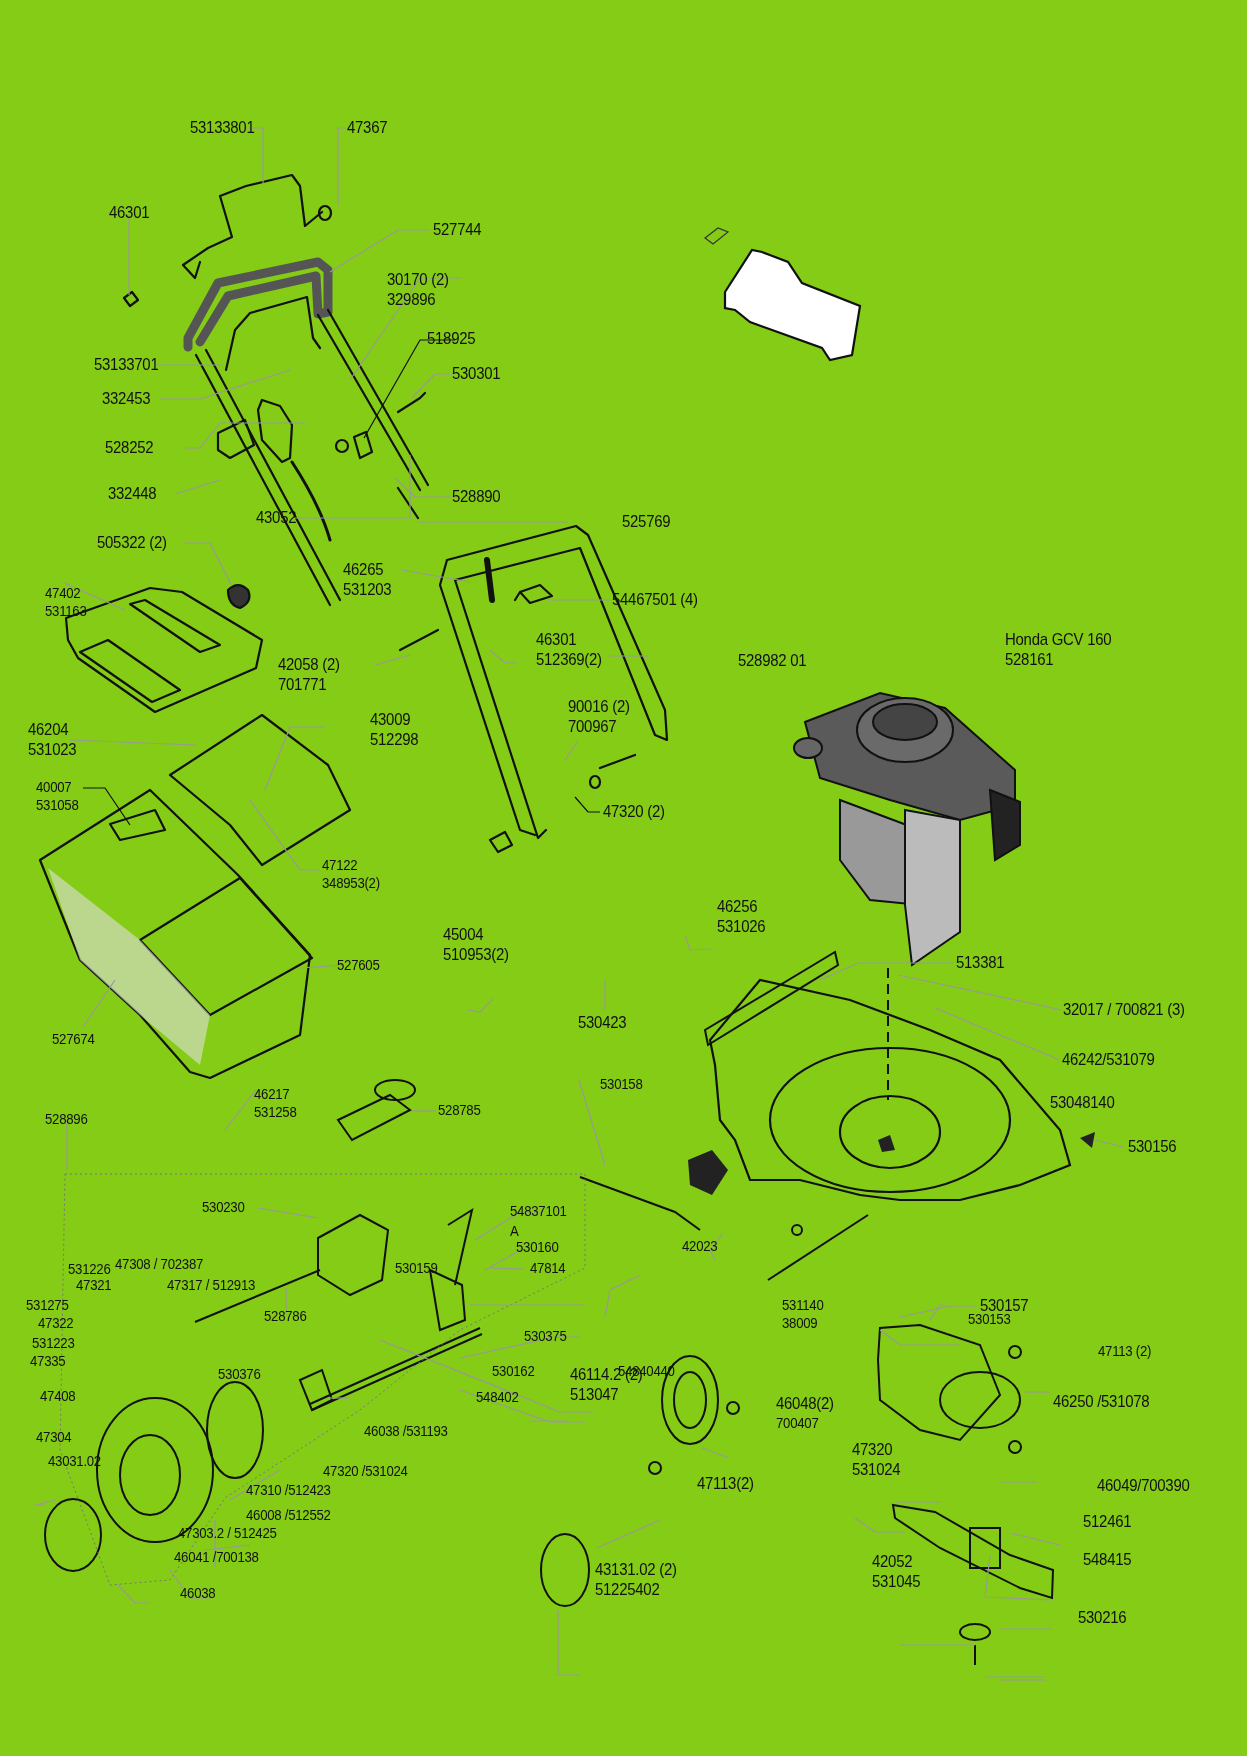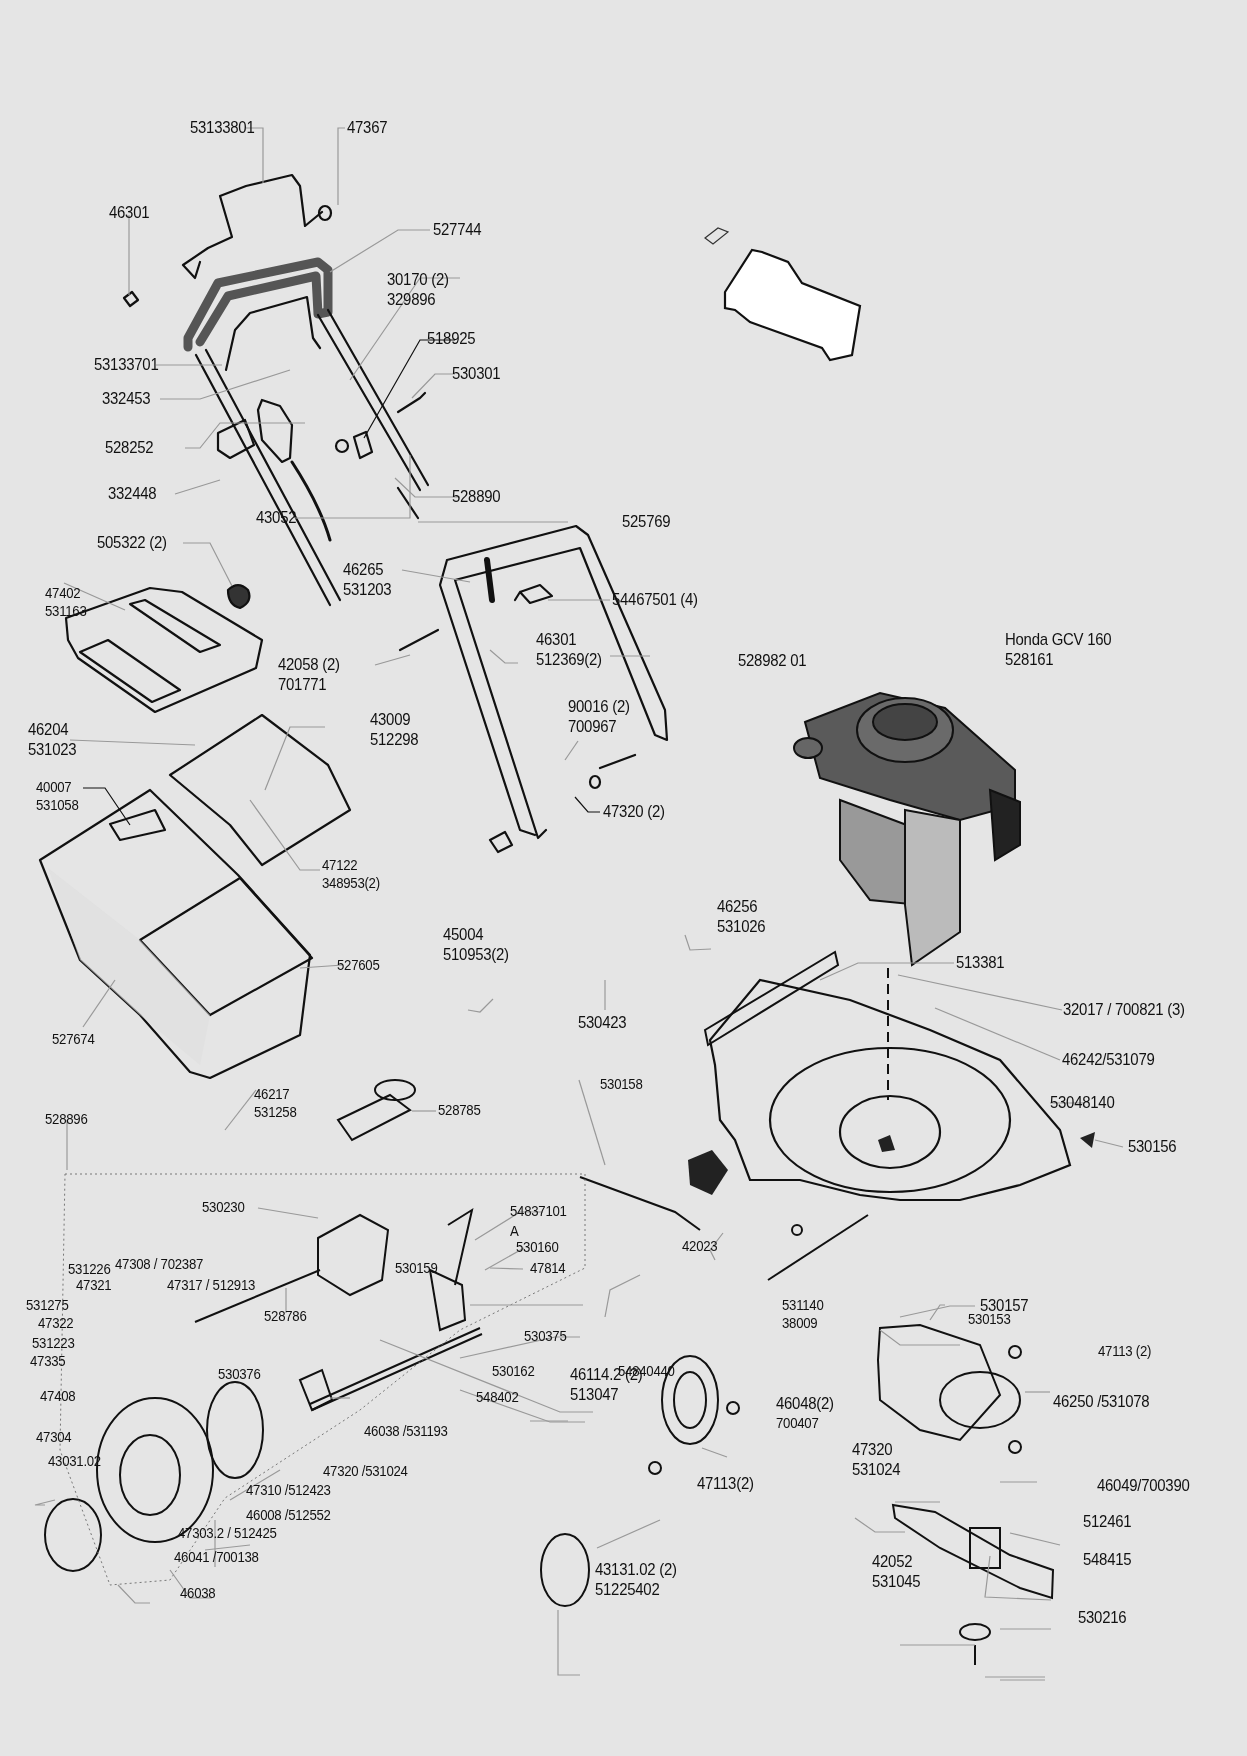--- a/index.html
+++ b/index.html
@@ -1,16 +1,16 @@
 <!DOCTYPE html>
 <html><head>
 <meta charset="utf-8">
 <style>
   html,body{margin:0;padding:0;background:#fff;}
-  #canvas{position:relative;width:1247px;height:1756px;background:#e5e5e5;overflow:hidden;font-family:"Liberation Sans",sans-serif;color:#111;}
+  #canvas{position:relative;width:1247px;height:1756px;background:#84cc16;overflow:hidden;font-family:"Liberation Sans",sans-serif;color:#111;}
   svg.art{position:absolute;left:0;top:0;}
   .lbl{position:absolute;font-size:17px;line-height:20px;white-space:nowrap;letter-spacing:-0.3px;transform:scaleX(0.88);transform-origin:left top;}
   .lbl.sm{font-size:15px;line-height:18px;}
   .lbl div{display:block;}
 </style>
 </head>
 <body>
 
 <div id="canvas">
 

